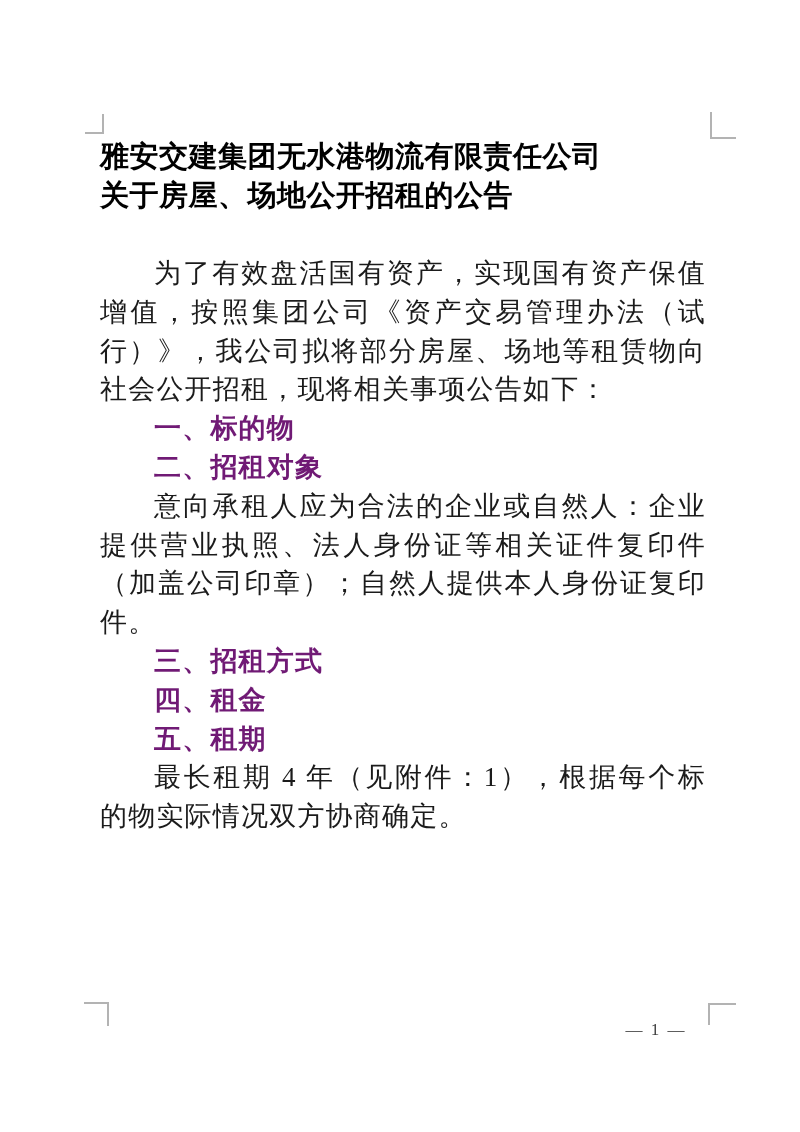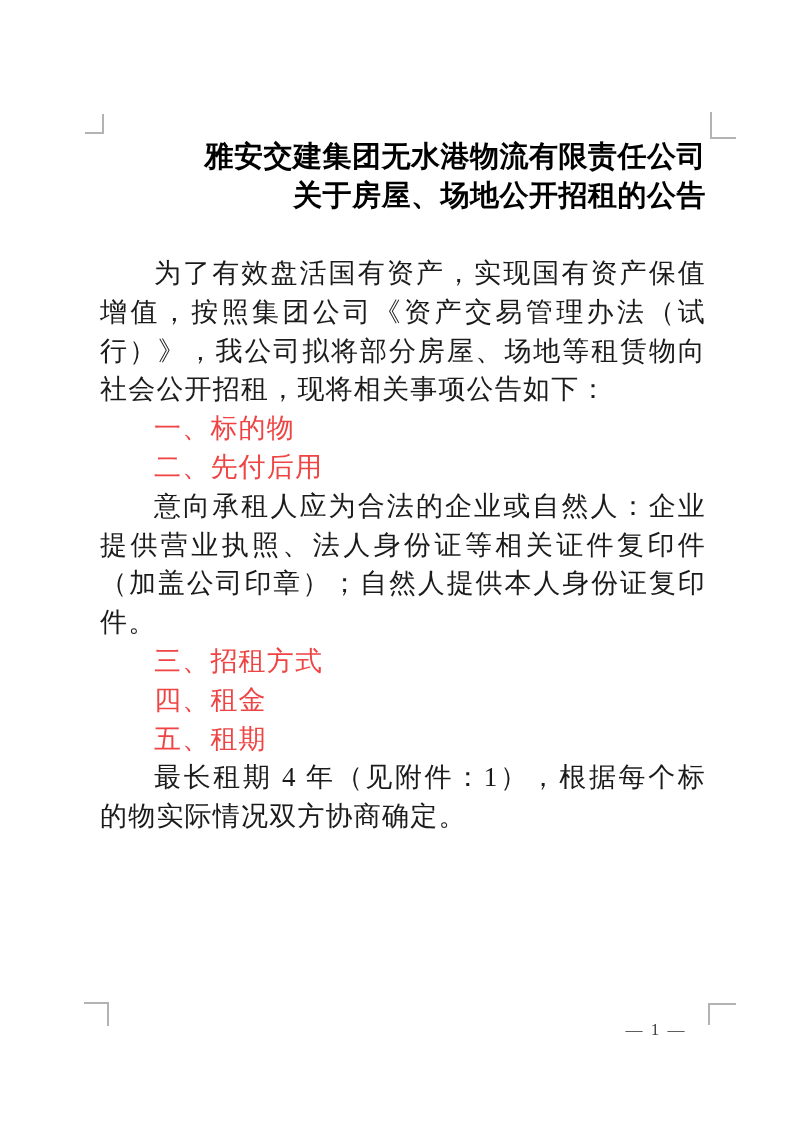--- a/index.html
+++ b/index.html
@@ -39,37 +39,37 @@
     position: absolute;
     left: 100px;
     top: 137px;
     width: 606px;
   }
   .doc-title {
     margin: 0 0 39px 0;
     font-size: 29px;
     line-height: 39px;
     font-weight: bold;
-    text-align: right;
+    text-align: left;
     color: #000000;
     letter-spacing: 0.5px;
   }
   .doc-body {
     font-size: 27px;
     line-height: 38.8px;
     text-align: justify;
     letter-spacing: 1.2px;
   }
   .doc-body p { margin: 0; }
   .para-indent  { text-indent: 2em; }
   .para-flush   { text-indent: 0; }
   .section-heading {
-    font-weight: normal;
+    font-weight: bold;
     text-indent: 2em;
-    color: #ef4444;
+    color: #701a75;
   }
   .page-number {
     position: absolute;
     left: 596px;
     top: 1018px;
     width: 120px;
     text-align: center;
     font-size: 17px;
     line-height: 24px;
     color: #3f3f3f;
@@ -92,21 +92,21 @@
       <span>雅安交建集团无水港物流有限责任公司</span><br>
       <span>关于房屋、场地公开招租的公告</span>
     </h1>
 
     <div class="doc-body">
 
       <p class="para-indent">为了有效盘活国有资产，实现国有资产保值增值，按照集团公司《资产交易管理办法（试行）》，我公司拟将部分房屋、场地等租赁物向社会公开招租，现将相关事项公告如下：</p>
 
       <p class="section-heading">一、标的物</p>
 
-      <p class="section-heading">二、先付后用</p>
+      <p class="section-heading">二、招租对象</p>
       <p class="para-indent">意向承租人应为合法的企业或自然人：企业提供营业执照、法人身份证等相关证件复印件（加盖公司印章）；自然人提供本人身份证复印件。</p>
 
       <p class="section-heading">三、招租方式</p>
 
       <p class="section-heading">四、租金</p>
 
       <p class="section-heading">五、租期</p>
       <p class="para-indent">最长租期 4 年（见附件：1），根据每个标的物实际情况双方协商确定。</p>
 
     </div>

